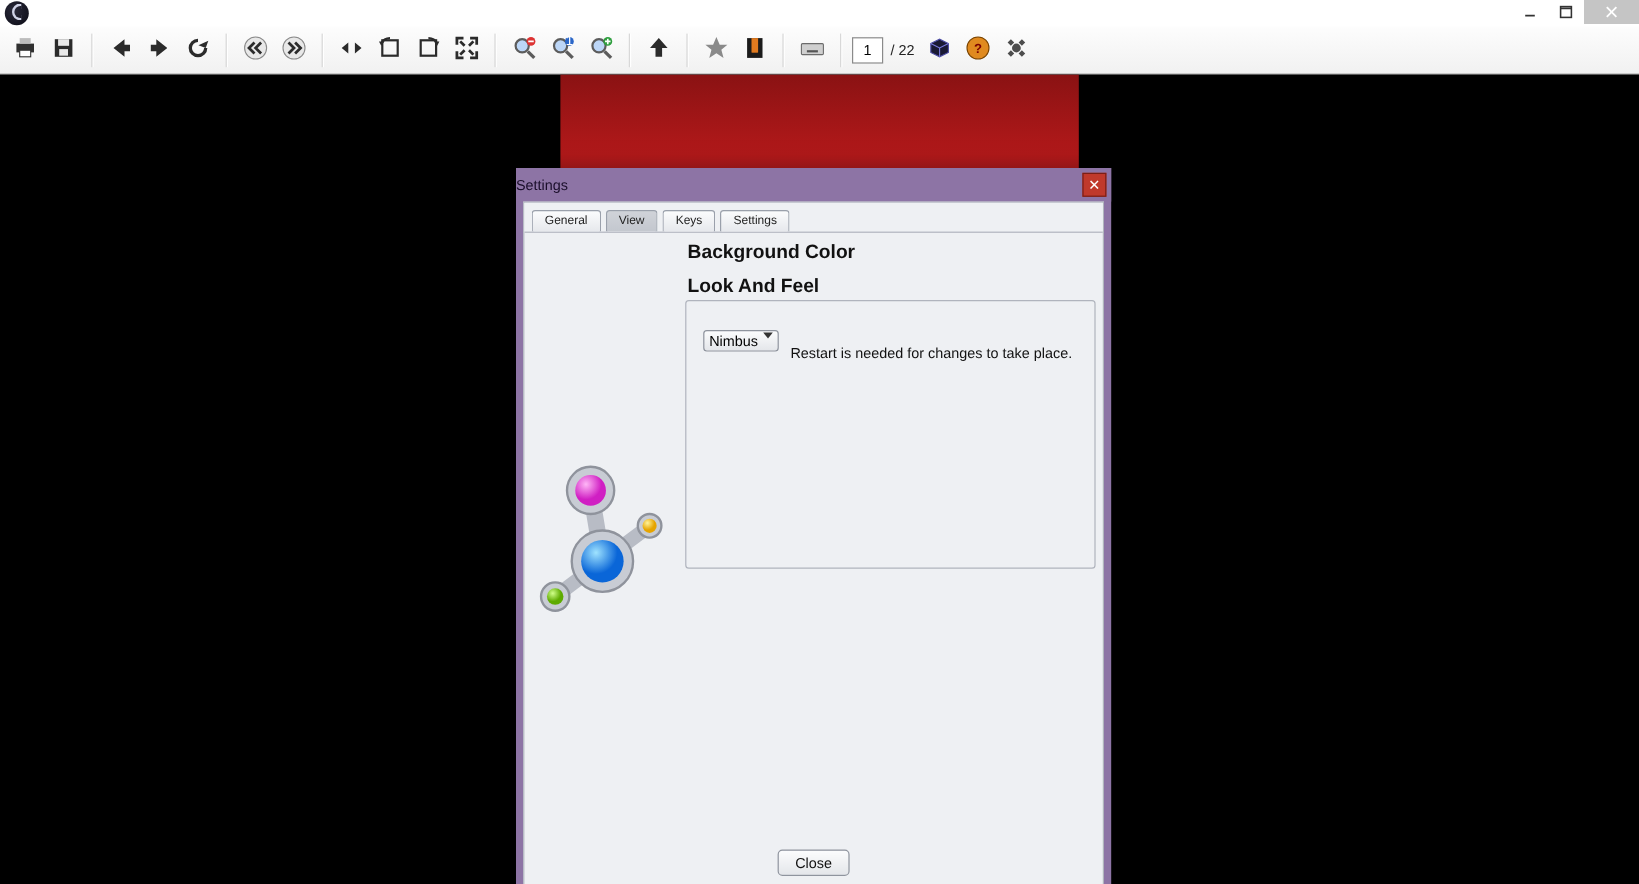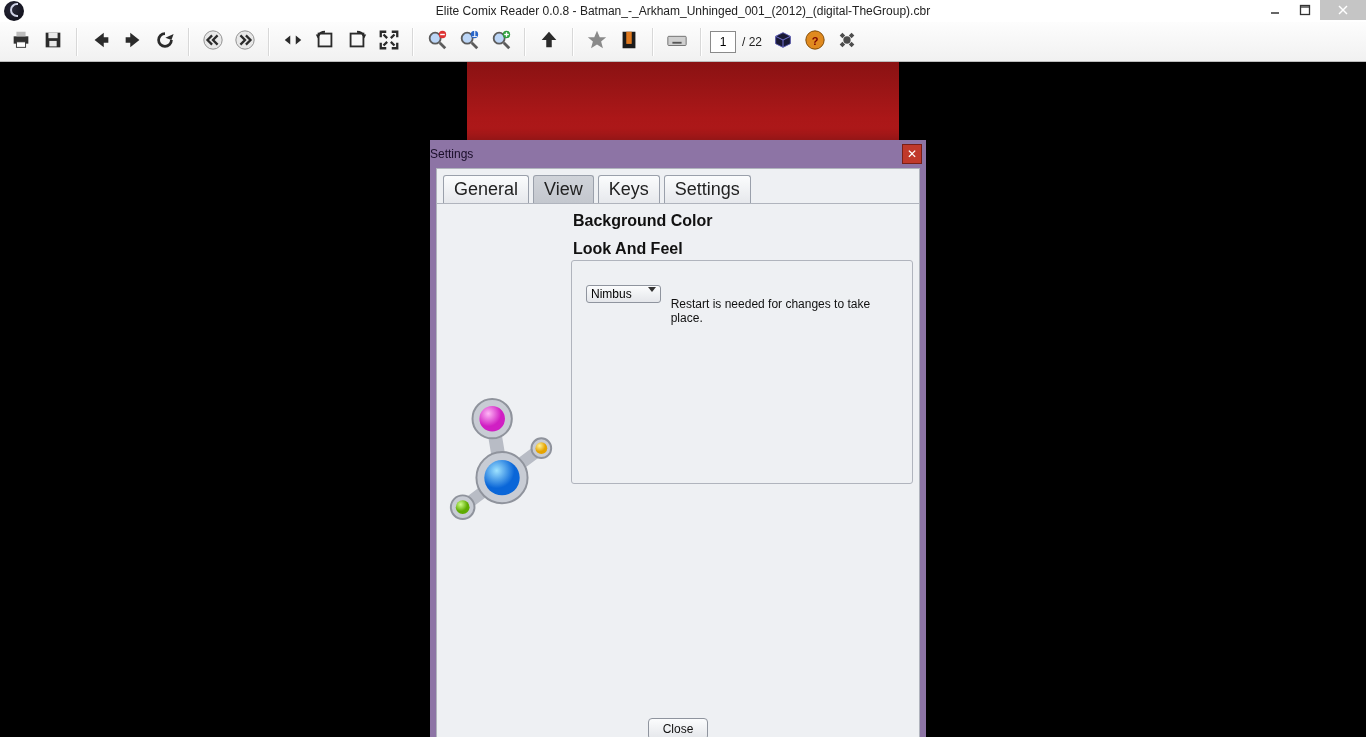--- a/index.html
+++ b/index.html
@@ -24,44 +24,43 @@
 .viewport { position: relative; width: 100%; height: calc(100% - 62px); background: #000; overflow: hidden; }
 .comic-page { position: absolute; left: 50%; transform: translateX(-50%); top: 0; width: 432px; height: 100%; background: linear-gradient(180deg, #8a1213 0%, #b3191a 10%, #32383e 60%, #1d1f22 100%); }
 .comic-logo { position: absolute; bottom: -20px; left: 0; right: 0; text-align: center; font-family: Impact, sans-serif; font-size: 34px; letter-spacing: 2px; color: #e9e9e9; text-shadow: 0 0 4px #000, 2px 2px 0 #000; }
 
 .dialog { position: absolute; left: 430px; top: 78px; width: 496px; height: 606px; background: #8d74a5; box-shadow: 0 6px 24px rgba(0,0,0,.5); }
 .dialog-title { height: 28px; background: #8d74a5; color: #1a0e2a; display: flex; align-items: center; justify-content: flex-start; position: relative; font-size: 15px; }
 .dialog-close { position: absolute; right: 4px; top: 4px; width: 20px; height: 20px; background: #c0392b; border: 1px solid #7a1f16; color: #fff; display: flex; align-items: center; justify-content: center; font-size: 12px; }
 .dialog-body { position: absolute; left: 6px; right: 6px; top: 28px; bottom: 6px; background: #eef0f3; border: 1px solid #b0b4bd; }
 
 .tabs { display: flex; gap: 4px; padding: 6px 6px 0 6px; border-bottom: 1px solid #b0b4bd; background: #eef0f3; }
-.tab { padding: 3px 10px; border: 1px solid #9aa0ab; border-bottom: none; border-radius: 3px 3px 0 0; background: linear-gradient(#fbfcfd,#e6e8ec); color: #222; font-size: 18px; }
+.tab { padding: 3px 10px; border: 1px solid #9aa0ab; border-bottom: none; border-radius: 3px 3px 0 0; background: linear-gradient(#fbfcfd,#e6e8ec); color: #222; font-size: 10px; }
 .tab.active { background: linear-gradient(#d0d3d9,#c3c7ce); }
 
 .tab-content { display: flex; height: calc(100% - 62px); }
 .side-illus { width: 130px; display: flex; align-items: center; justify-content: center; }
 .side-illus svg { width: 118px; height: 160px; }
 .panels { flex: 1; padding: 4px 6px 6px 4px; }
 .fieldset-label { font-size: 16px; font-weight: bold; color: #111; margin: 4px 0 2px 2px; }
 .fieldset { border: 1px solid #b0b4bd; border-radius: 3px; background: #eef0f3; }
 .bg-field { height: 224px; display: flex; align-items: flex-start; justify-content: center; gap: 10px; padding-top: 24px; }
 .swatch { width: 24px; height: 24px; background: #000; border: 1px solid #555; }
 .choose-btn, .close-btn { padding: 3px 14px; border: 1px solid #8f949e; border-radius: 4px; background: linear-gradient(#fbfcfd,#e4e6ea); color: #111; }
 .laf-field { height: 224px; display: flex; align-items: flex-start; gap: 10px; padding: 24px 14px; }
-.select { border: 1px solid #8f949e; border-radius: 3px; background: linear-gradient(#fbfcfd,#e4e6ea); padding: 1px 4px; display: flex; align-items: flex-start; gap: 16px; }
+.select { border: 1px solid #8f949e; border-radius: 3px; background: linear-gradient(#fbfcfd,#e4e6ea); padding: 1px 4px; display: flex; align-items: flex-start; gap: 4px; }
 .select .tri { width:0;height:0;border-left:4px solid transparent;border-right:4px solid transparent;border-top:5px solid #333;}
 .restart-note { color: #111; margin-top: 12px; }
 .dialog-footer { height: 34px; display: flex; align-items: center; justify-content: center; border-top: 0; }
 </style>
 </head>
 <body>
 
 <div class="titlebar">
   <div class="app-icon"></div>
-  <div class="title-text">Elite Comix Reader 0.0.8 - Batman_-_Arkham_Unhinged_001_(2012)_(digital-TheGroup).cbr</div>
   <div class="win-controls">
     <div class="win-btn">
         <svg viewBox="0 0 12 12">
           <line x1="2" y1="9" x2="10" y2="9" stroke="#333" stroke-width="1.5"></line>
         </svg>
       </div>
     <div class="win-btn">
         <svg viewBox="0 0 12 12">
           <rect x="1.5" y="1.5" width="9" height="9" fill="none" stroke="#333" stroke-width="1.3"></rect>
           <line x1="1.5" y1="3" x2="10.5" y2="3" stroke="#333" stroke-width="1.3"></line>

